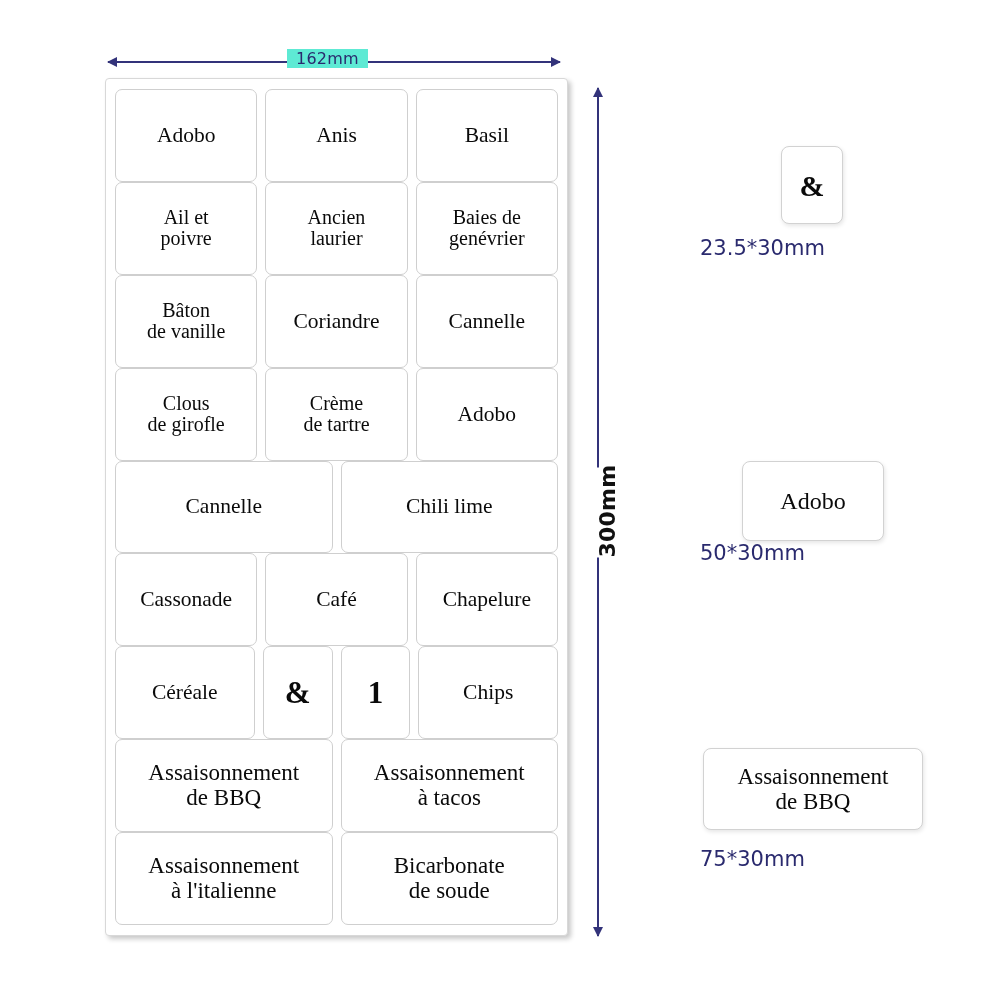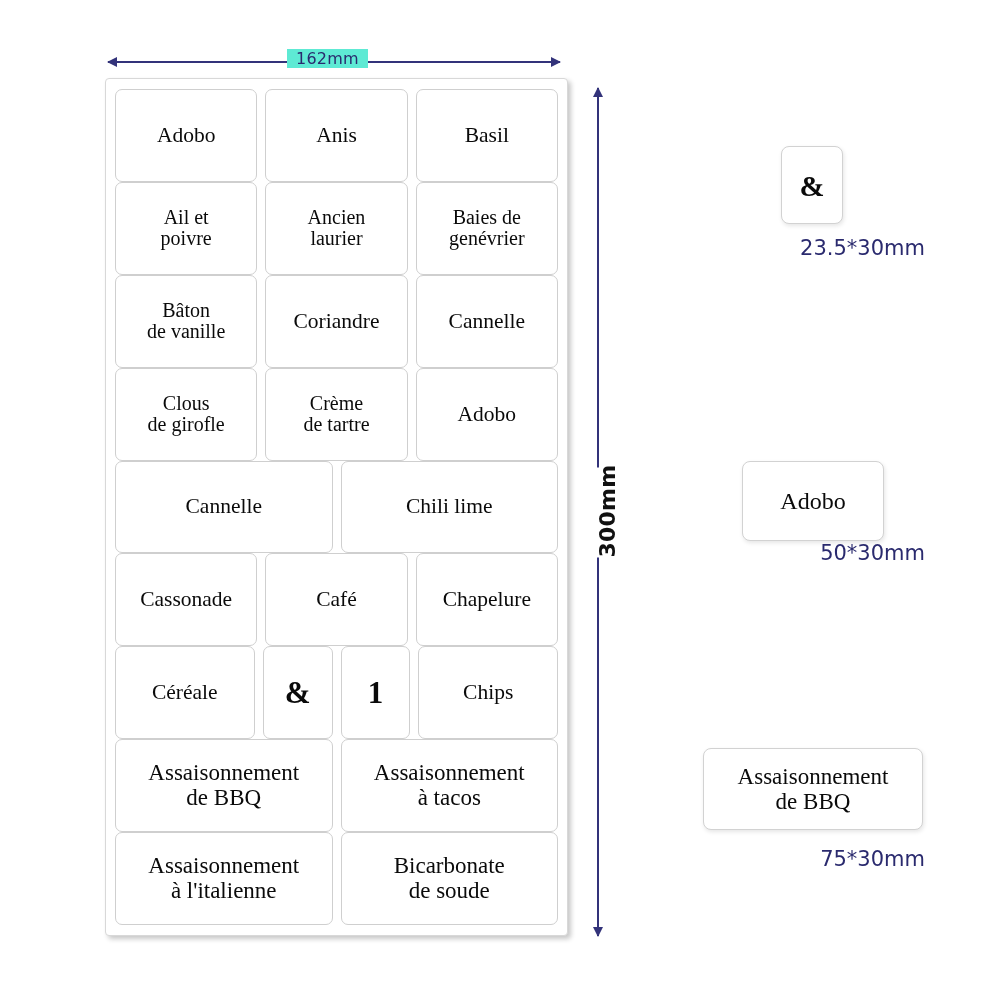--- a/index.html
+++ b/index.html
@@ -135,21 +135,21 @@
     color: #0a0a0a;
     box-shadow: 1px 2px 4px rgba(0,0,0,0.10);
     box-sizing: border-box;
     line-height: 1.1;
   }
   .sample-caption {
     position: absolute;
     font-family: "DejaVu Sans", "Liberation Sans", sans-serif;
     font-size: 21px;
     color: #2a2a6e;
-    text-align: right;
+    text-align: left;
     white-space: nowrap;
   }
 
   #sample-amp      { left: 781px; top: 146px;  width: 62px;  height: 78px; font-size: 30px; font-weight: 600; }
   #sample-amp-cap  { left: 700px; top: 236px;  width: 225px; }
 
   #sample-adobo    { left: 742px; top: 461px;  width: 142px; height: 80px; font-size: 24px; }
   #sample-adobo-cap{ left: 700px; top: 541px;  width: 225px; }
 
   #sample-bbq      { left: 703px; top: 748px;  width: 220px; height: 82px; font-size: 23px; }

